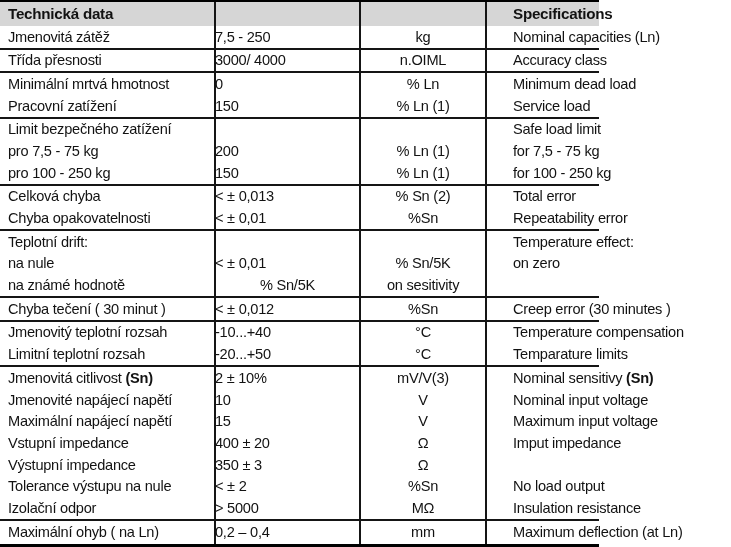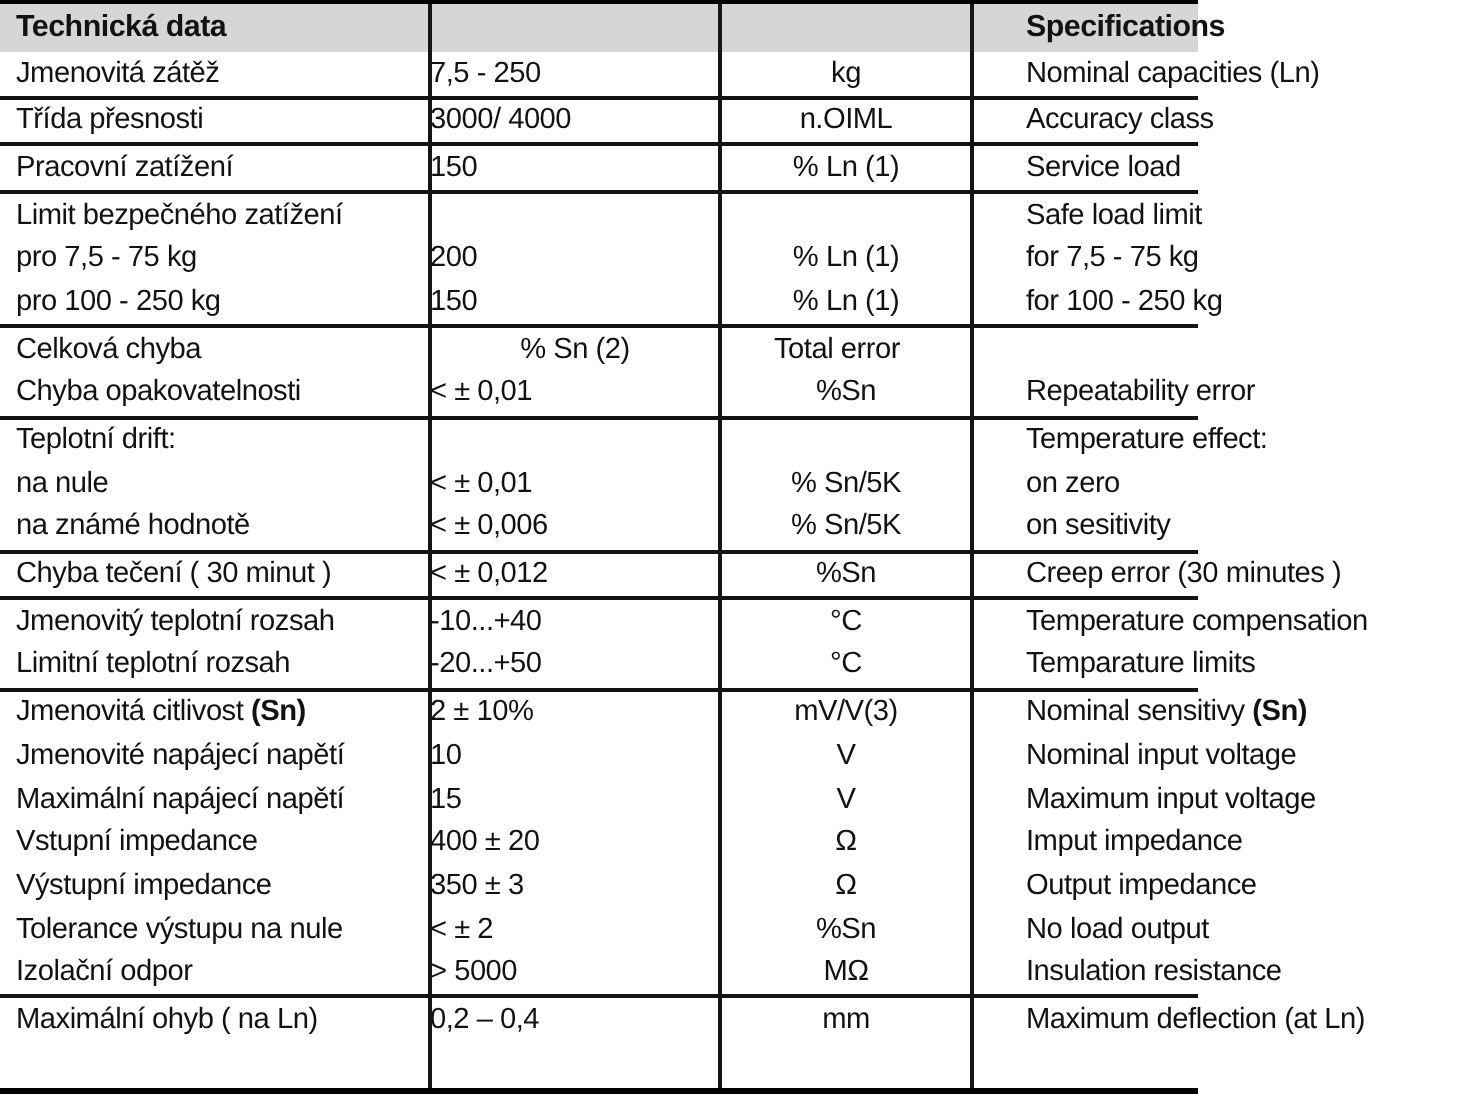--- a/index.html
+++ b/index.html
@@ -75,20 +75,26 @@
       <div class="group sep">
         <div class="grid-row row">
           <div class="cell c0">Třída přesnosti</div>
           <div class="cell c1">3000/ 4000</div>
           <div class="cell c2">n.OIML</div>
           <div class="cell c3">Accuracy class</div>
         </div>
       </div>
       <div class="group sep">
         <div class="grid-row row">
+          <div class="cell c0">Minimální mrtvá hmotnost</div>
+          <div class="cell c1">0</div>
+          <div class="cell c2">% Ln</div>
+          <div class="cell c3">Minimum dead load</div>
+        </div>
+        <div class="grid-row row">
           <div class="cell c0">Pracovní zatížení</div>
           <div class="cell c1">150</div>
           <div class="cell c2">% Ln (1)</div>
           <div class="cell c3">Service load</div>
         </div>
       </div>
       <div class="group sep">
         <div class="grid-row row">
           <div class="cell c0">Limit bezpečného zatížení</div>
           <div class="cell c1"></div>
@@ -104,20 +110,21 @@
         <div class="grid-row row">
           <div class="cell c0">pro 100 - 250 kg</div>
           <div class="cell c1">150</div>
           <div class="cell c2">% Ln (1)</div>
           <div class="cell c3">for 100 - 250 kg</div>
         </div>
       </div>
       <div class="group sep">
         <div class="grid-row row">
           <div class="cell c0">Celková chyba</div>
+          <div class="cell c1">&lt; ± 0,013</div>
           <div class="cell c2">% Sn (2)</div>
           <div class="cell c3">Total error</div>
         </div>
         <div class="grid-row row">
           <div class="cell c0">Chyba opakovatelnosti</div>
           <div class="cell c1">&lt; ± 0,01</div>
           <div class="cell c2">%Sn</div>
           <div class="cell c3">Repeatability error</div>
         </div>
       </div>
@@ -129,21 +136,20 @@
           <div class="cell c3">Temperature effect:</div>
         </div>
         <div class="grid-row row">
           <div class="cell c0">na nule</div>
           <div class="cell c1">&lt; ± 0,01</div>
           <div class="cell c2">% Sn/5K</div>
           <div class="cell c3">on zero</div>
         </div>
         <div class="grid-row row">
           <div class="cell c0">na známé hodnotě</div>
-          <div class="cell c1">&lt; ± 0,006</div>
           <div class="cell c2">% Sn/5K</div>
           <div class="cell c3">on sesitivity</div>
         </div>
       </div>
       <div class="group sep">
         <div class="grid-row row">
           <div class="cell c0">Chyba tečení ( 30 minut )</div>
           <div class="cell c1">&lt; ± 0,012</div>
           <div class="cell c2">%Sn</div>
           <div class="cell c3">Creep error (30 minutes )</div>
@@ -185,21 +191,20 @@
         <div class="grid-row row">
           <div class="cell c0">Vstupní impedance</div>
           <div class="cell c1">400 ± 20</div>
           <div class="cell c2">Ω</div>
           <div class="cell c3">Imput impedance</div>
         </div>
         <div class="grid-row row">
           <div class="cell c0">Výstupní impedance</div>
           <div class="cell c1">350 ± 3</div>
           <div class="cell c2">Ω</div>
-          <div class="cell c3">Output impedance</div>
         </div>
         <div class="grid-row row">
           <div class="cell c0">Tolerance výstupu na nule</div>
           <div class="cell c1">&lt; ± 2</div>
           <div class="cell c2">%Sn</div>
           <div class="cell c3">No load output</div>
         </div>
         <div class="grid-row row">
           <div class="cell c0">Izolační odpor</div>
           <div class="cell c1">&gt; 5000</div>

